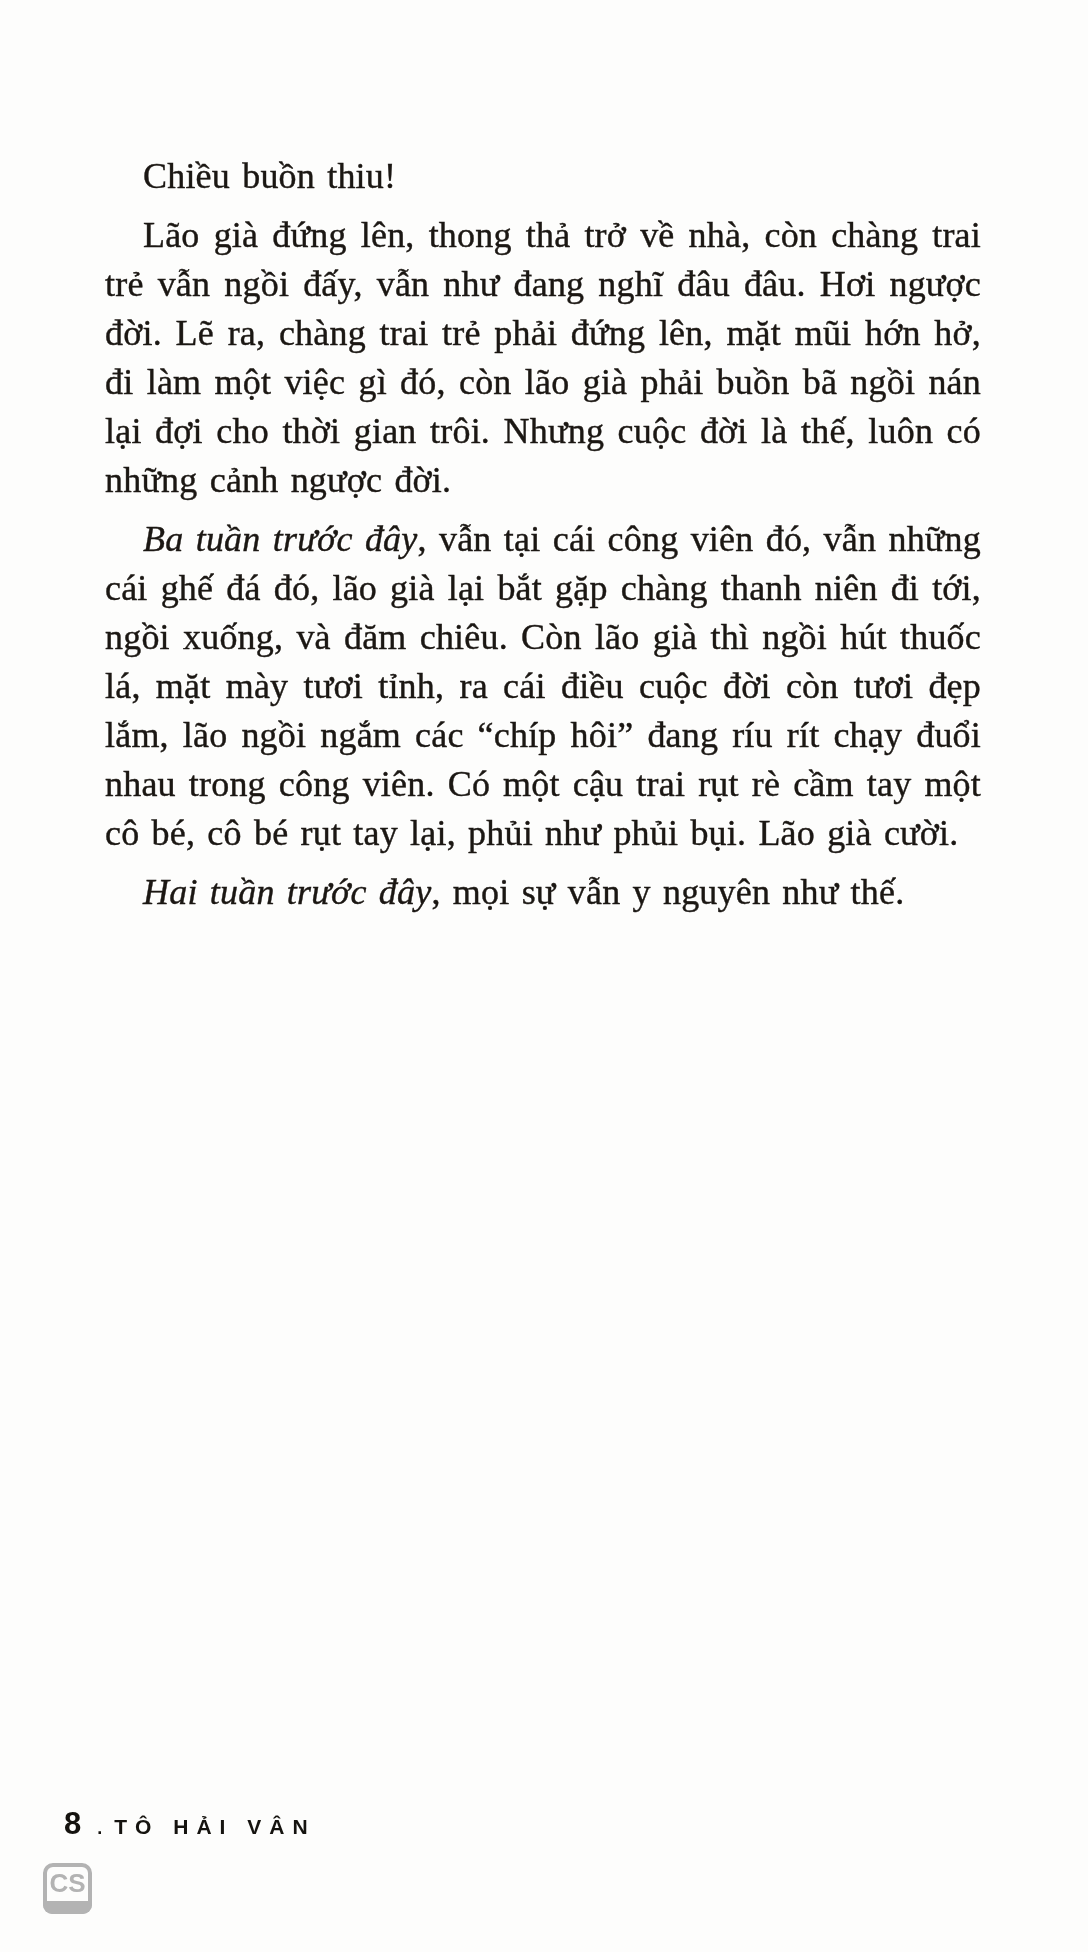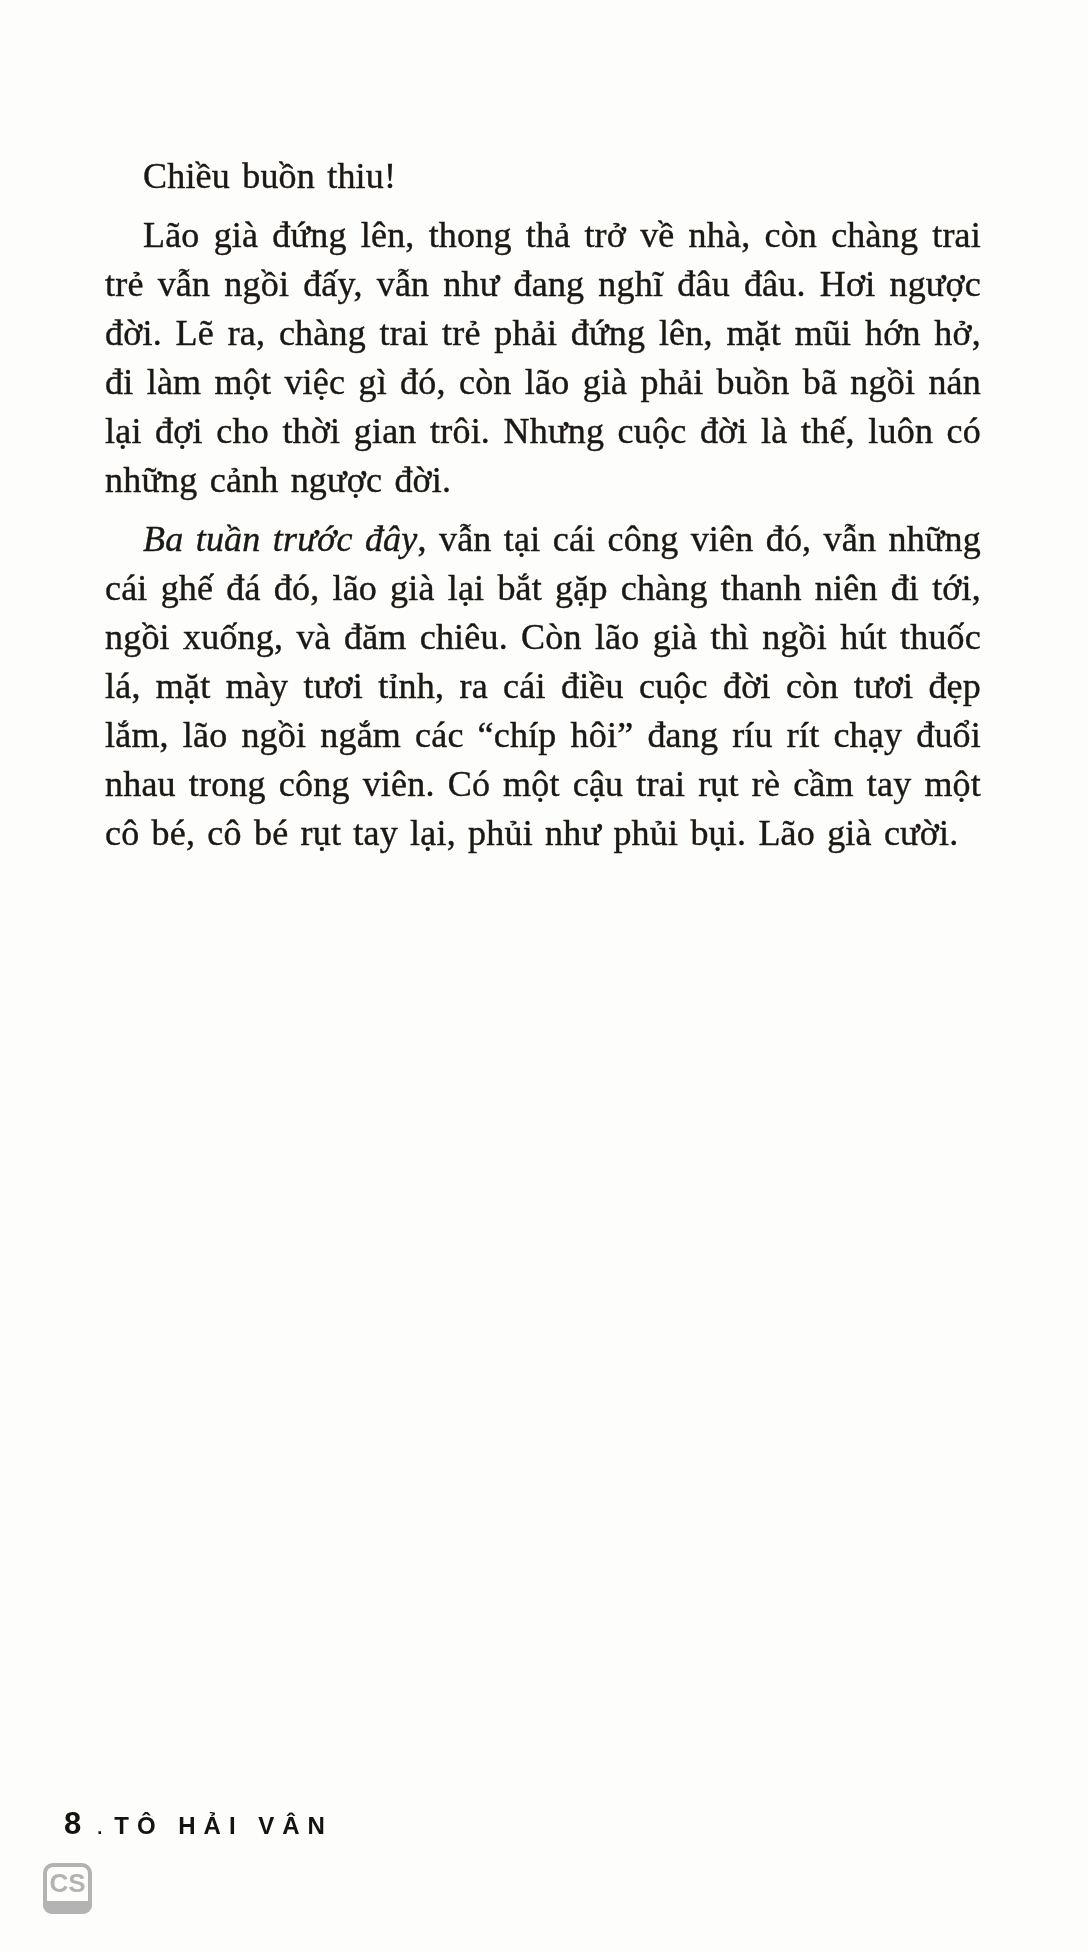--- a/index.html
+++ b/index.html
@@ -50,21 +50,21 @@
   }
   .footer .pgnum {
     font-size: 31px;
     letter-spacing: 2px;
   }
   .footer .sep {
     font-size: 18px;
     margin: 0 12px 0 14px;
   }
   .footer .author {
-    font-size: 24px;
+    font-size: 21px;
     letter-spacing: 8px;
   }
   .watermark {
     position: absolute;
     left: 43px;
     top: 1863px;
     display: flex;
     align-items: center;
     gap: 22px;
   }
@@ -106,20 +106,21 @@
 </style>
 </head>
 <body>
 
 <div class="page">
 
   <div class="text-block" id="text-block">
       <p><span>Chiều buồn thiu!</span></p>
       <p><span>Lão già đứng lên, thong thả trở về nhà, còn chàng trai trẻ vẫn ngồi đấy, vẫn như đang nghĩ đâu đâu. Hơi ngược đời. Lẽ ra, chàng trai trẻ phải đứng lên, mặt mũi hớn hở, đi làm một việc gì đó, còn lão già phải buồn bã ngồi nán lại đợi cho thời gian trôi. Nhưng cuộc đời là thế, luôn có những cảnh ngược đời.</span></p>
       <p><em>Ba tuần trước đây</em><span>, vẫn tại cái công viên đó, vẫn những cái ghế đá đó, lão già lại bắt gặp chàng thanh niên đi tới, ngồi xuống, và đăm chiêu. Còn lão già thì ngồi hút thuốc lá, mặt mày tươi tỉnh, ra cái điều cuộc đời còn tươi đẹp lắm, lão ngồi ngắm các “chíp hôi” đang ríu rít chạy đuổi nhau trong công viên. Có một cậu trai rụt rè cầm tay một cô bé, cô bé rụt tay lại, phủi như phủi bụi. Lão già cười.</span></p>
+      <p><em>Hai tuần trước đây</em><span>, mọi sự vẫn y nguyên như thế.</span></p>
     </div>
 
   <div class="footer">
     <span class="pgnum">8</span>
     <span class="sep">.</span>
     <span class="author">TÔ HẢI VÂN</span>
   </div>
 
   <div class="watermark">
     <div class="cs-logo">

